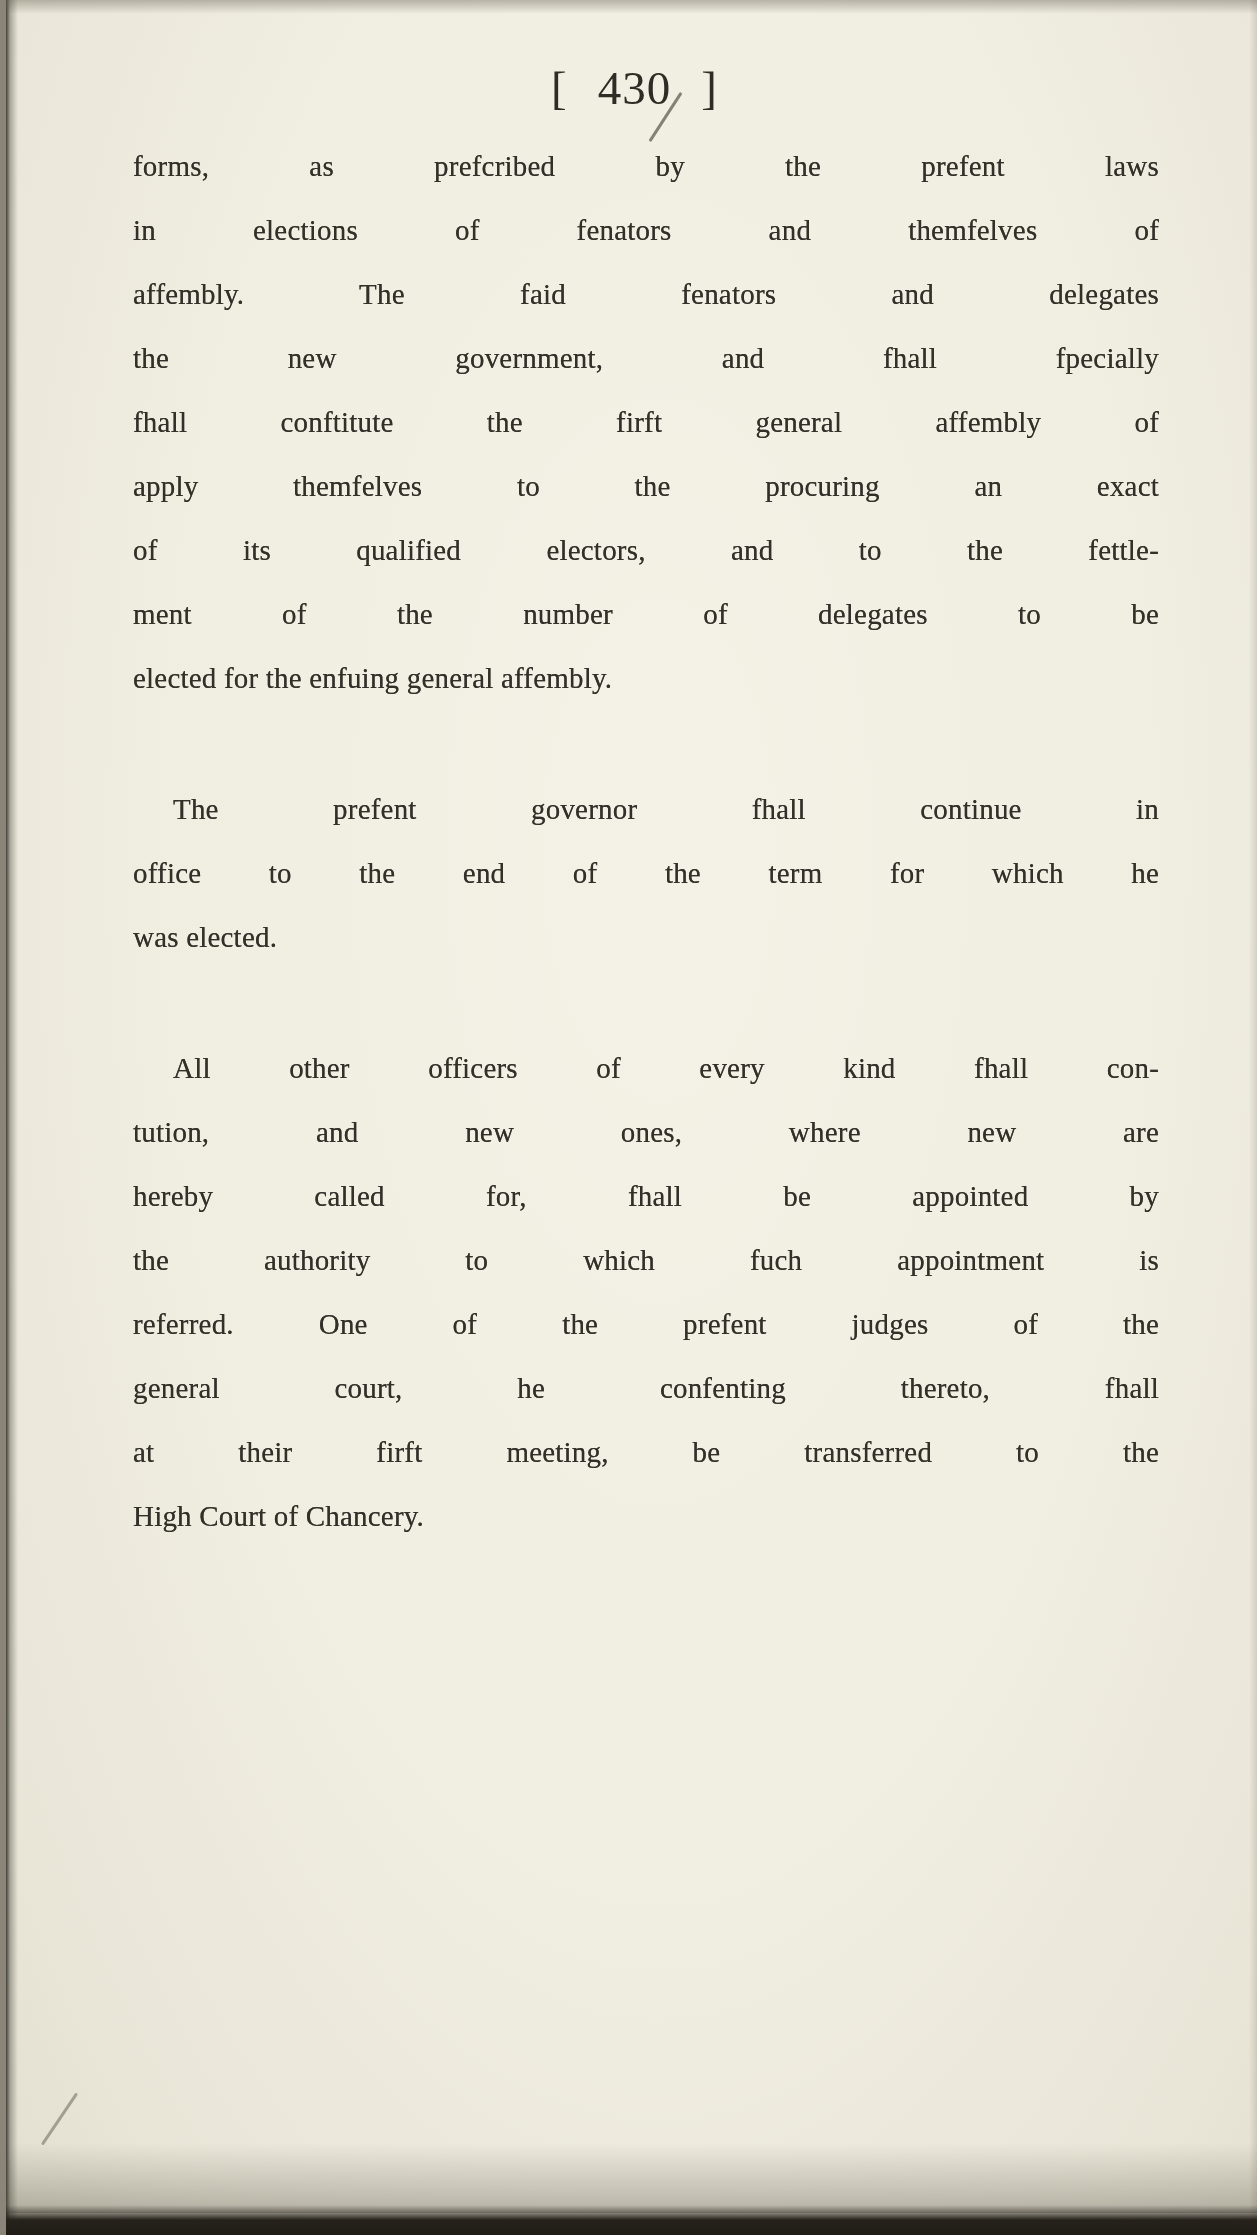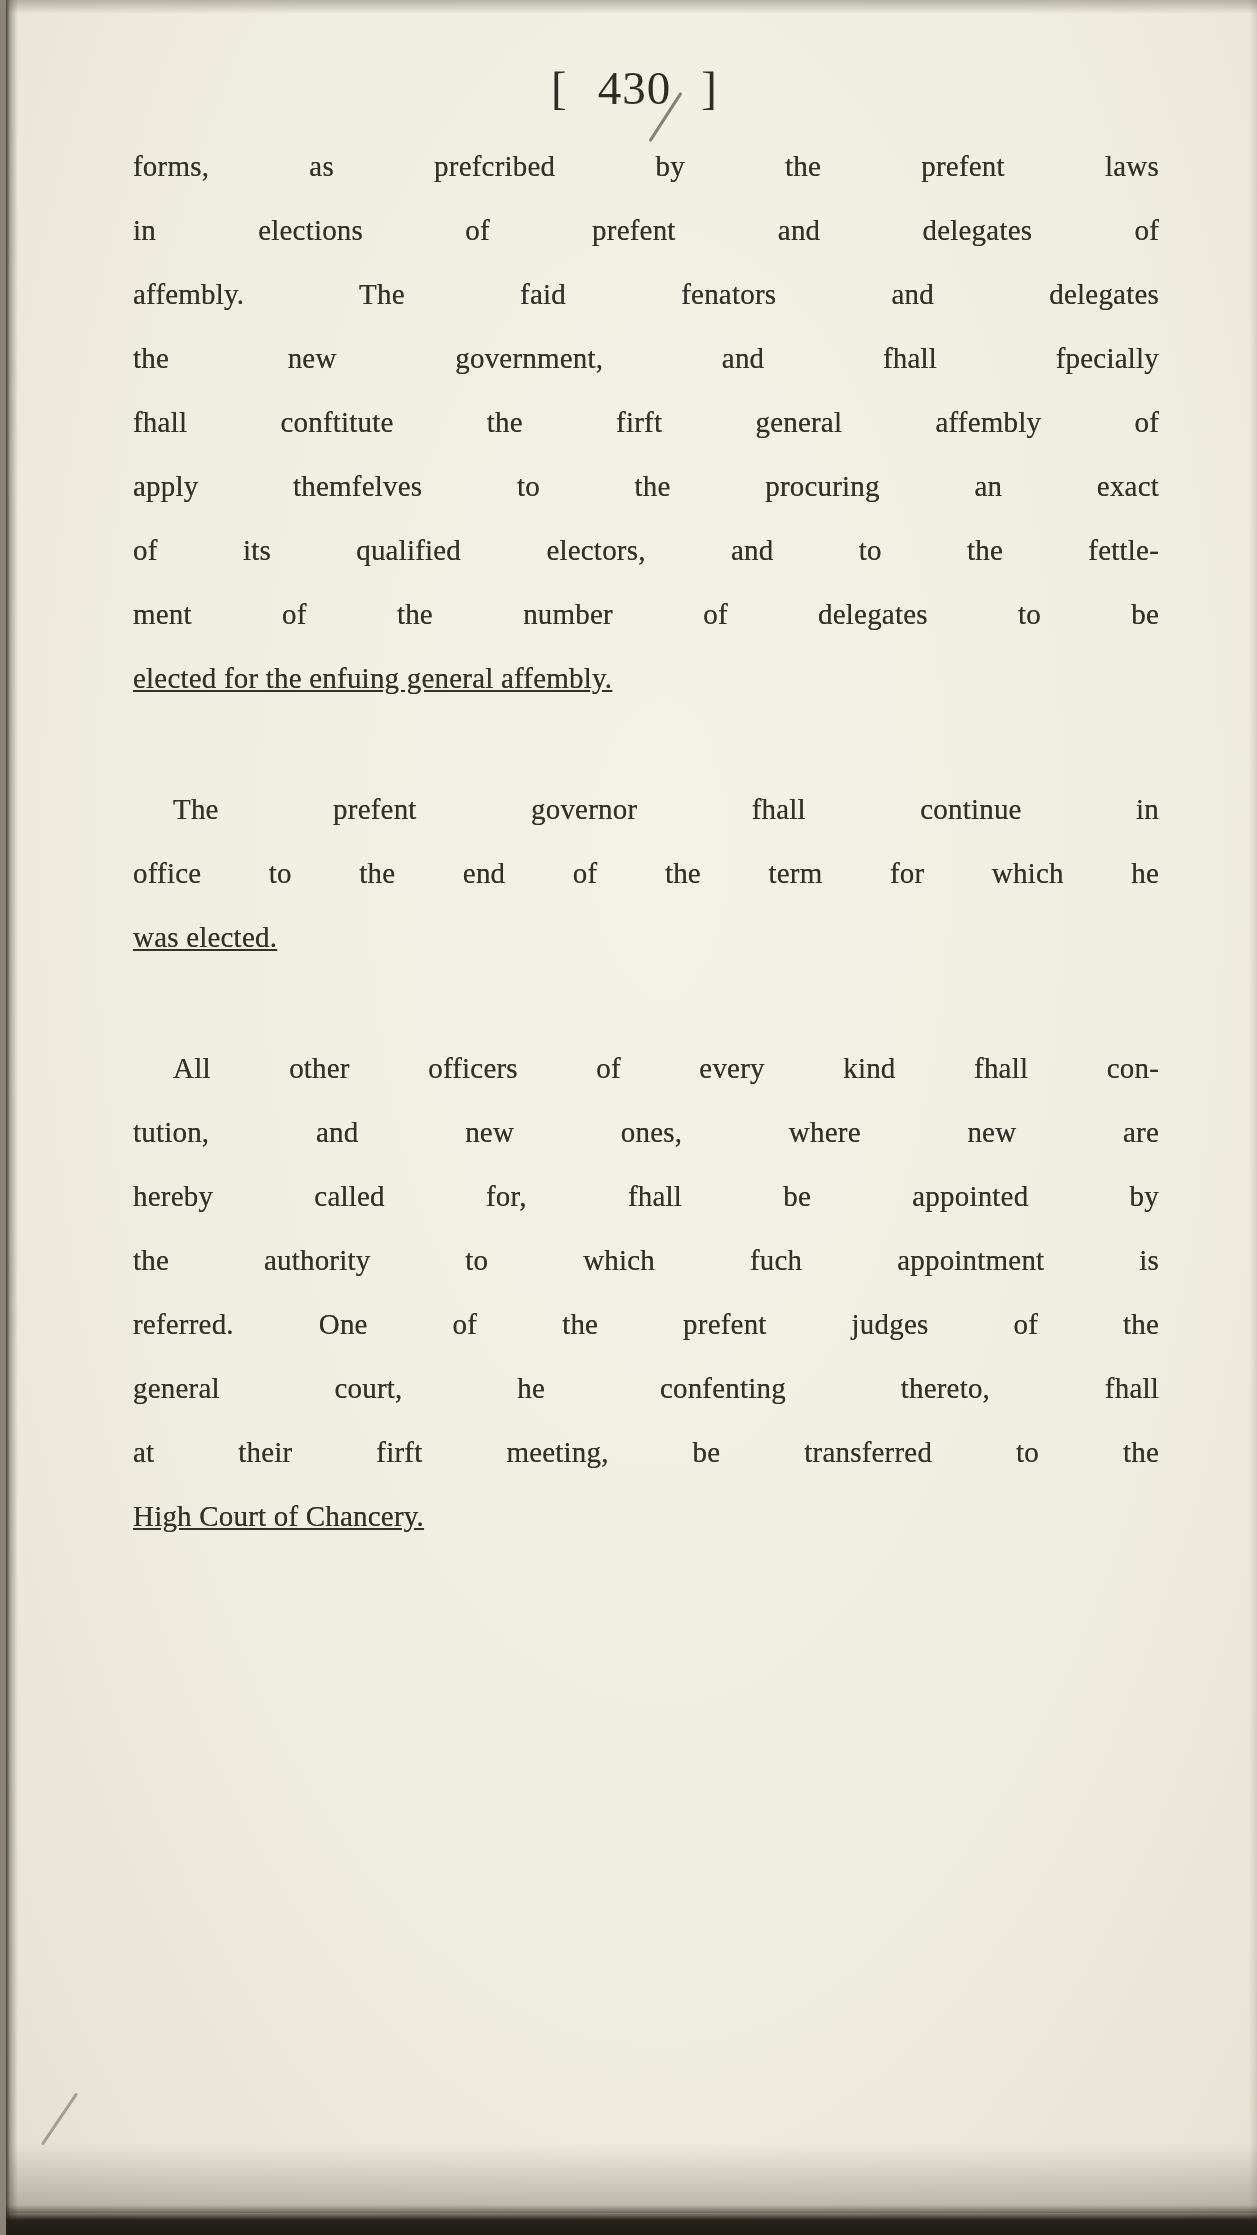--- a/index.html
+++ b/index.html
@@ -79,38 +79,38 @@
     line-height: 64px;
     text-shadow: 0 0 0.5px rgba(51,48,42,0.8);
     letter-spacing: 0.2px;
   }
   .paragraph { margin: 0 0 67px 0; }
   .line {
     text-align: justify;
     text-align-last: justify;
     white-space: normal;
   }
-  .line.last { text-align-last: left; text-decoration: underline; }
+  .line.last { text-align-last: left; }
   .line.first-indent { text-indent: 40px; }
 </style>
 </head>
 <body>
 
 <div class="page">
 
   <div class="header">
     <span>[</span><span class="num">430</span><span>]</span>
   </div>
 
   <div class="pencil-slash slash-header"></div>
 
   <div class="text-block">
       <div class="paragraph">
         <div class="line">forms, as prefcribed by the prefent laws</div>
-        <div class="line">in elections of prefent and delegates of</div>
+        <div class="line">in elections of fenators and themfelves of</div>
         <div class="line">affembly. The faid fenators and delegates</div>
         <div class="line">the new government, and fhall fpecially</div>
         <div class="line">fhall conftitute the firft general affembly of</div>
         <div class="line">apply themfelves to the procuring an exact</div>
         <div class="line">of its qualified electors, and to the fettle-</div>
         <div class="line">ment of the number of delegates to be</div>
         <div class="line last">elected for the enfuing general affembly.</div>
       </div>
       <div class="paragraph">
         <div class="line first-indent">The prefent governor fhall continue in</div>

